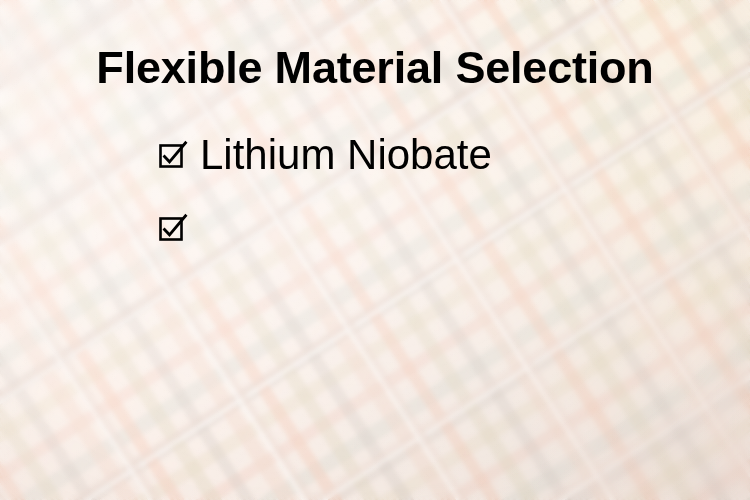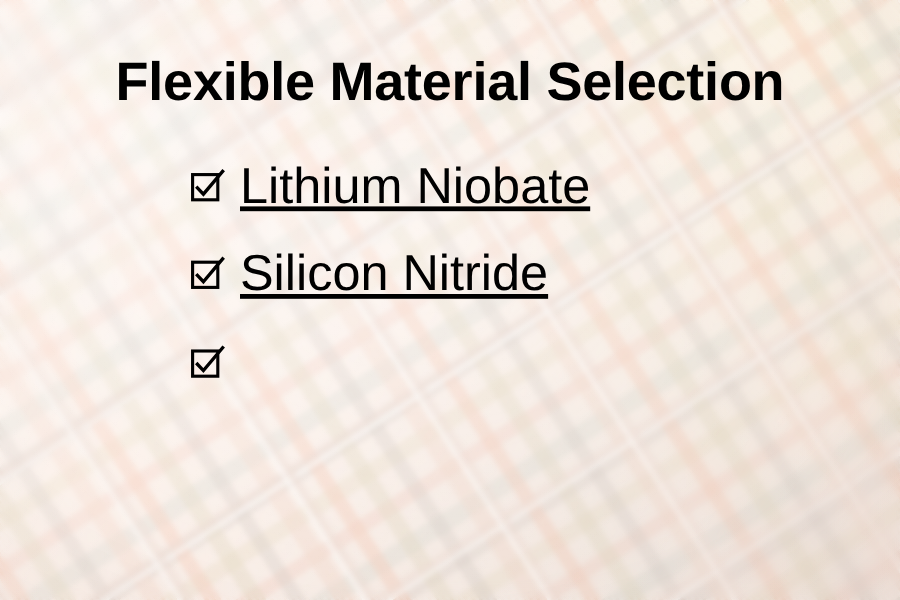--- a/index.html
+++ b/index.html
@@ -159,21 +159,20 @@
     position: relative;
     margin-right: 12px;
   }
   .checkbox-icon svg { display: block; }
   .bullet-label {
     font-size: 42px;
     font-weight: normal;
     line-height: 1;
     white-space: nowrap;
     color: #000000;
-    text-decoration: underline;
   }
 </style>
 </head>
 <body>
 
 <div id="slide">
 
   <div class="bg-layer bg-base"></div>
   <div class="bg-layer bg-blocks"></div>
   <div class="bg-layer bg-grid"></div>
@@ -192,29 +191,20 @@
       <li class="bullet-item">
         <span class="checkbox-icon">
           <svg width="30" height="30" viewBox="0 0 30 30" aria-hidden="true">
             <rect x="2.5" y="5.5" width="21" height="21" fill="none" stroke="#000000" stroke-width="2.6"></rect>
             <path d="M6.5 16.5 L11.5 21.8 L27.5 2.8" fill="none" stroke="#000000" stroke-width="2.8" stroke-linecap="square" stroke-linejoin="miter"></path>
           </svg>
         </span>
         <span class="bullet-label">Lithium Niobate</span>
       </li>
 
-      <li class="bullet-item">
-        <span class="checkbox-icon">
-          <svg width="30" height="30" viewBox="0 0 30 30" aria-hidden="true">
-            <rect x="2.5" y="5.5" width="21" height="21" fill="none" stroke="#000000" stroke-width="2.6"></rect>
-            <path d="M6.5 16.5 L11.5 21.8 L27.5 2.8" fill="none" stroke="#000000" stroke-width="2.8" stroke-linecap="square" stroke-linejoin="miter"></path>
-          </svg>
-        </span>
-        <span class="bullet-label">Silicon Nitride</span>
-      </li>
 
 
       <li class="bullet-item">
         <span class="checkbox-icon">
           <svg width="30" height="30" viewBox="0 0 30 30" aria-hidden="true">
             <rect x="2.5" y="5.5" width="21" height="21" fill="none" stroke="#000000" stroke-width="2.6"></rect>
             <path d="M6.5 16.5 L11.5 21.8 L27.5 2.8" fill="none" stroke="#000000" stroke-width="2.8" stroke-linecap="square" stroke-linejoin="miter"></path>
           </svg>
         </span>
       </li>

